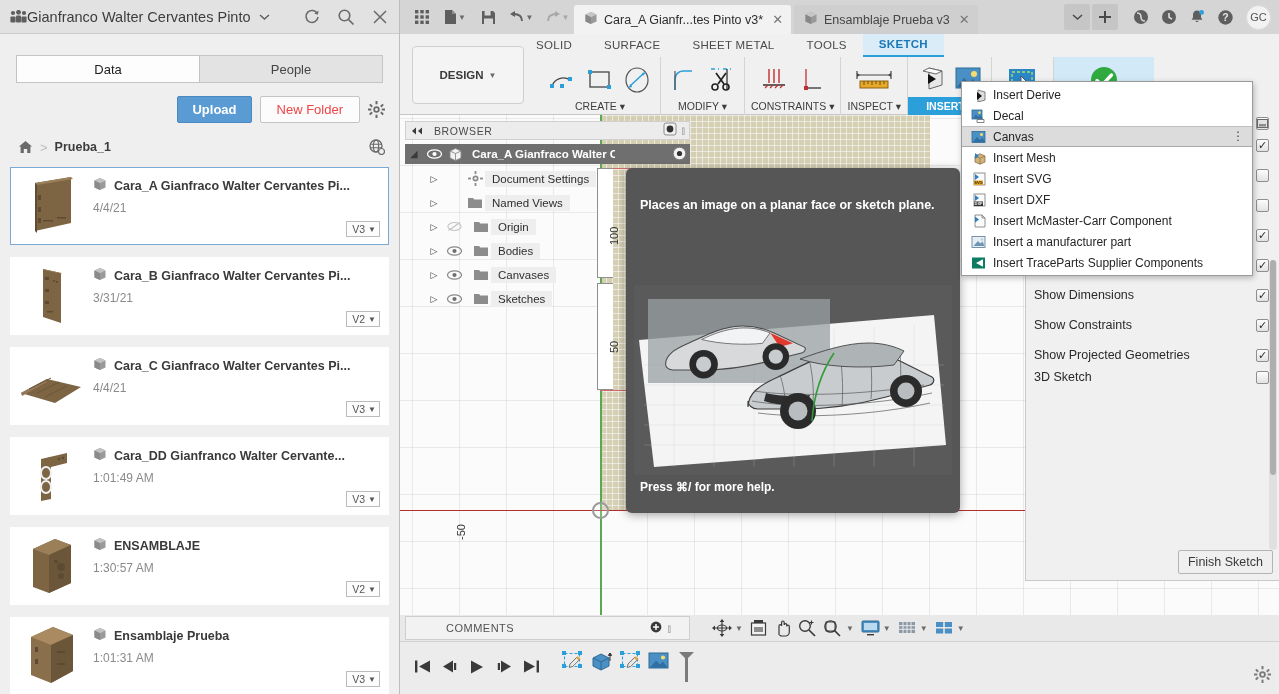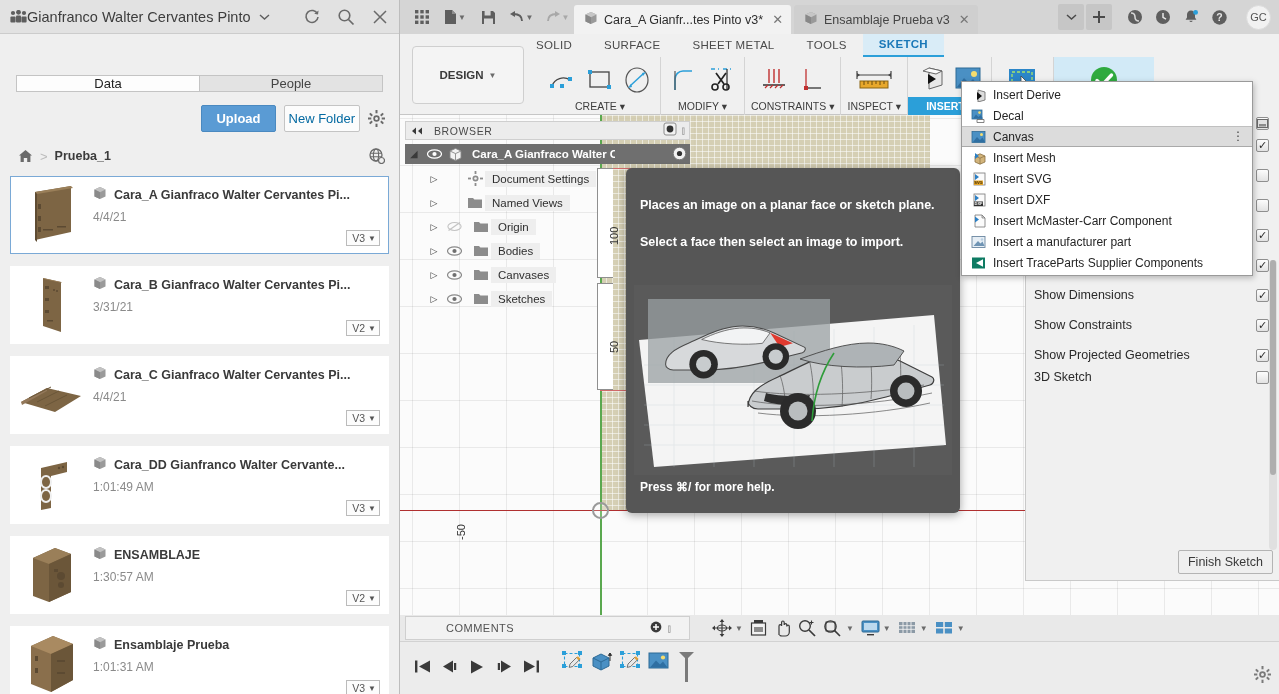--- a/index.html
+++ b/index.html
@@ -10,32 +10,32 @@
   
   #data-panel { position:absolute; left:0; top:0; width:400px; height:694px; background:#efefef;
      border-right:1px solid #bdbdbd; }
   .dp-header { height:34px; background:#e2e2e2; display:flex; align-items:center; padding:0 10px;
      border-bottom:1px solid #ccc; }
   .dp-title { font-size:14.5px; color:#3d3d3d; white-space:nowrap; }
   .dp-header .sp { flex:1; }
   .hicon { color:#6a6a6a; display:inline-flex; align-items:center; justify-content:center; }
   .hicon.big { margin-left:16px; }
 
-  .dp-tabs { display:flex; margin:30px 16px 0 16px; height:28px;align-items:flex-end; }
+  .dp-tabs { display:flex; margin:21px 16px 0 16px; height:28px; }
   .dp-tab { flex:1; display:flex; align-items:center; justify-content:center; font-size:13px;
      border:1px solid #c4c4c4; background:#e3e3e3; color:#444; }
   .dp-tab.active { background:#fdfdfd; color:#222; }
   .dp-tab:first-child { border-right:none; }
 
   .dp-actions { display:flex; align-items:center; justify-content:flex-end; gap:8px;
      margin:12px 14px 0 0; height:28px; }
   .btn-upload { background:#5a9bd4; color:#fff; font-size:13px; font-weight:bold; border:1px solid #4a89c0;
      border-radius:2px; padding:5px 14px; }
-  .btn-newfolder { background:#fcfcfc; color:#0369a1; font-size:13px; border:1px solid #c4c4c4;
-     border-radius:2px; padding:5px 4px; }
+  .btn-newfolder { background:#fcfcfc; color:#ef4444; font-size:13px; border:1px solid #c4c4c4;
+     border-radius:2px; padding:5px 16px; }
 
   .dp-crumb { display:flex; align-items:center; height:26px; margin:11px 14px 0 18px; }
   .crumb-sep { color:#bbb; margin:0 7px; font-size:13px; }
   .crumb-name { font-size:12.5px; font-weight:bold; color:#3c3c3c; }
   .dp-crumb .sp { flex:1; }
 
   .file-list { margin-top:7px; }
   .file-row { position:relative; display:flex; height:78px; background:#fff; margin:0 10px 12px 10px;
      border:1px solid transparent; }
   .file-row.selected { border:1px solid #7aa9d6; background:#fff; }
@@ -58,21 +58,21 @@
   .qat-btn { width:28px; height:30px; display:flex; align-items:center; justify-content:center; color:#5e5e5e; }
   .caret { font-size:8px; color:#6b6b6b; margin-left:1px; }
   .doctab { height:29px; display:flex; align-items:center; padding:0 8px 0 10px; font-size:12.5px;
      color:#454545; background:#cfcfcf; border-top-left-radius:3px; border-top-right-radius:3px; margin-right:3px; }
   .doctab.active { background:#f2f2f2; color:#2d2d2d; }
   .doctab .x { margin-left:9px; color:#777; font-size:13px; }
   .tabbar-right { display:flex; align-items:center; height:34px; margin-left:auto; padding-right:8px; gap:2px; }
   .tr-btn { width:26px; height:26px; display:flex; align-items:center; justify-content:center; color:#5a5a5a; }
   .tr-btn.sq { background:#c6c6c6; border-radius:2px; }
   .avatar { width:25px; height:25px; border-radius:50%; background:#f2f2f2; color:#555; font-size:11px;
-     display:flex; align-items:center; justify-content:center; margin-left:12px; border:1px solid #dcdcdc; }
+     display:flex; align-items:center; justify-content:center; margin-left:6px; border:1px solid #dcdcdc; }
 
   
   .ribbon { position:absolute; left:0; top:34px; width:879px; height:81px; background:#f0f0f0;
      border-bottom:1px solid #c6c6c6; }
   .ribtabs { position:absolute; left:120px; top:0; height:23px; display:flex; align-items:center; gap:0;text-align:center; }
   .ribtab { font-size:11.5px; color:#4a4a4a; padding:4px 16px 5px 16px; letter-spacing:.3px; }
   .ribtab.active { background:#d9ecf7; color:#1a78b8; font-weight:bold; border-bottom:2px solid #2b9fd9; }
   .designbox { position:absolute; left:12px; top:12px; width:112px; height:58px; background:#f4f4f4;
      border:1px solid #cfcfcf; border-radius:4px; display:flex; align-items:center; justify-content:center;
      font-size:11.5px; font-weight:bold; color:#3a3a3a; }
@@ -856,21 +856,20 @@
               </svg>
         </span>
         <span class="lab">Sketches</span>
       </div>
     </div>
   </div>
 
   <div class="tooltip">
     <div class="tt-txt">
       <p>Places an image on a planar face or sketch plane.</p>
-      <p>Select a face then select an image to import.</p>
     </div>
     <div class="tt-img">
       <svg width="318" height="190" viewBox="0 0 318 190">
         <rect width="318" height="190" fill="#5a5a5a"></rect>
         <path d="M5 55 L300 30 L312 160 L20 182 Z" fill="#f4f4f4"></path>
         <g opacity=".35" stroke="#b8c4cc" stroke-width=".7" fill="none">
           <path d="M10 80h300M10 100h300M10 120h300M10 140h300M10 160h300"></path>
           <path d="M40 52v130M80 50v132M120 48v134M160 46v136M200 44v138M240 42v140M280 40v142"></path>
         </g>
 

